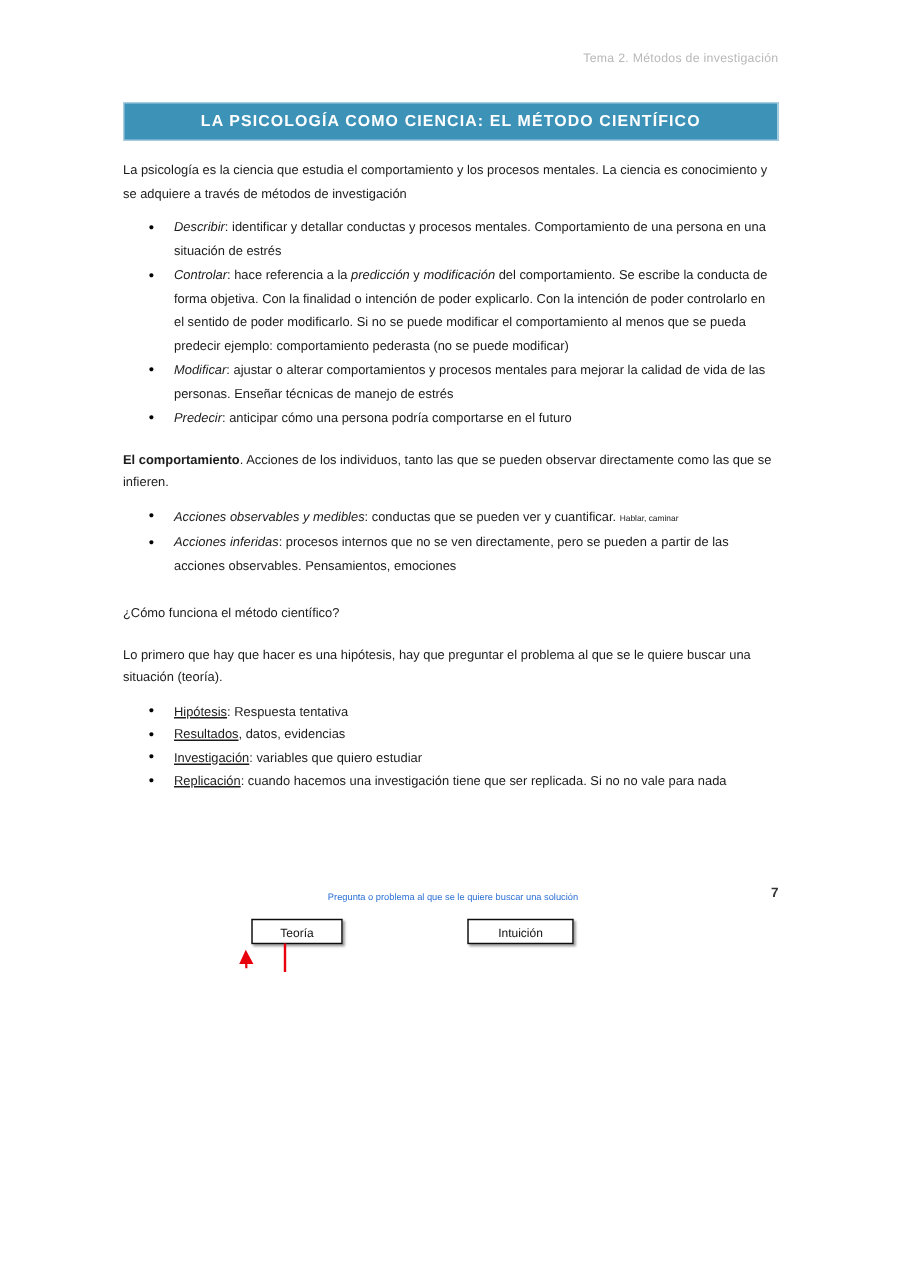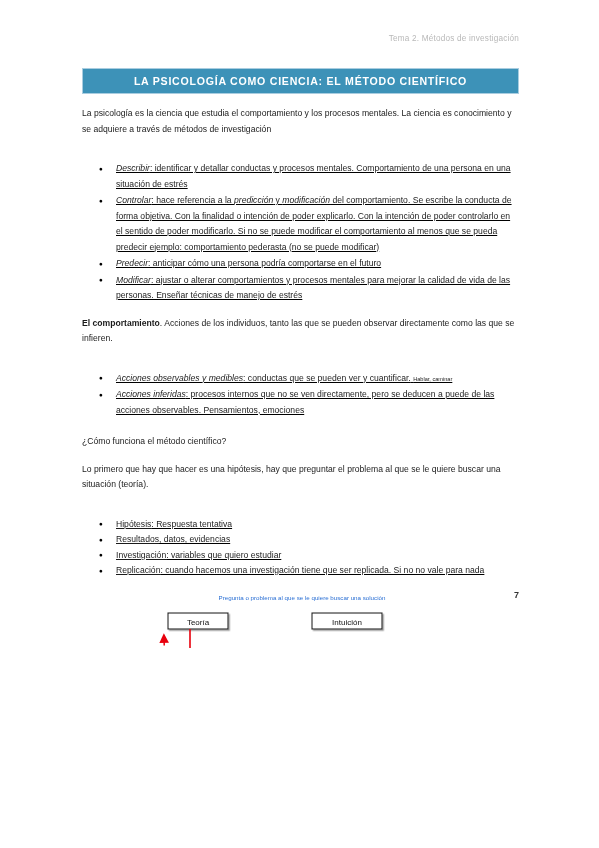--- a/index.html
+++ b/index.html
@@ -54,23 +54,22 @@
   .bold { font-weight: bold; }
   .em { font-style: italic; }
   .u { text-decoration: underline; }
   .center { text-align: center; }
   .tiny {
     font-size: 5.6px;
     color: #1b1b1b;
   }
   ul.bullets {
     list-style: none;
-    margin: 24px 0 0 0;
+    margin: 7px 0 0 0;
     padding: 0;
-    text-decoration: underline;
   }
   ul.bullets li {
     position: relative;
     font-size: 8.6px;
     line-height: 15.5px;
     color: #1b1b1b;
     padding-left: 34px;
     margin-bottom: 1px;
   }
   ul.bullets li::before {
@@ -114,29 +113,29 @@
   <div class="content">
 
     <div class="title-banner">LA PSICOLOGÍA COMO CIENCIA: EL MÉTODO CIENTÍFICO</div>
 
     <p class="body">La psicología es la ciencia que estudia el comportamiento y los procesos mentales. La ciencia es conocimiento y se adquiere a través de métodos de investigación</p>
 
 
     <ul class="bullets">
       <li><span class="em">Describir</span><span>: identificar y detallar conductas y procesos mentales. Comportamiento de una persona en una situación de estrés</span></li>
       <li><span class="em">Controlar</span><span>: hace referencia a la </span><span class="em">predicción</span><span> y </span><span class="em">modificación</span><span> del comportamiento. Se escribe la conducta de forma objetiva. Con la finalidad o intención de poder explicarlo. Con la intención de poder controlarlo en el sentido de poder modificarlo. Si no se puede modificar el comportamiento al menos que se pueda predecir ejemplo: comportamiento pederasta (no se puede modificar)</span></li>
+      <li><span class="em">Modificar</span><span>: ajustar o alterar comportamientos y procesos mentales para mejorar la calidad de vida de las personas. Enseñar técnicas de manejo de estrés</span></li>
       <li><span class="em">Predecir</span><span>: anticipar cómo una persona podría comportarse en el futuro</span></li>
-      <li><span class="em">Modificar</span><span>: ajustar o alterar comportamientos y procesos mentales para mejorar la calidad de vida de las personas. Enseñar técnicas de manejo de estrés</span></li>
     </ul>
 
     <p class="body"><span class="bold">El comportamiento</span><span>. Acciones de los individuos, tanto las que se pueden observar directamente como las que se infieren.</span></p>
 
     <ul class="bullets compact">
       <li><span class="em">Acciones observables y medibles</span><span>: conductas que se pueden ver y cuantificar.</span> <span class="tiny">Hablar, caminar</span></li>
-      <li><span class="em">Acciones inferidas</span><span>: procesos internos que no se ven directamente, pero se deducen a puede de las acciones observables. Pensamientos, emociones</span></li>
+      <li><span class="em">Acciones inferidas</span><span>: procesos internos que no se ven directamente, pero se pueden a partir de las acciones observables. Pensamientos, emociones</span></li>
     </ul>
 
     <p class="body center" style="margin-top:16px;">¿Cómo funciona el método científico?</p>
 
     <p class="body">Lo primero que hay que hacer es una hipótesis, hay que preguntar el problema al que se le quiere buscar una situación (teoría).</p>
 
     <ul class="bullets compact">
       <li><span class="u">Hipótesis</span><span>: Respuesta tentativa</span></li>
       <li><span class="u">Resultados</span><span>, datos, evidencias</span></li>
       <li><span class="u">Investigación</span><span>: variables que quiero estudiar</span></li>

